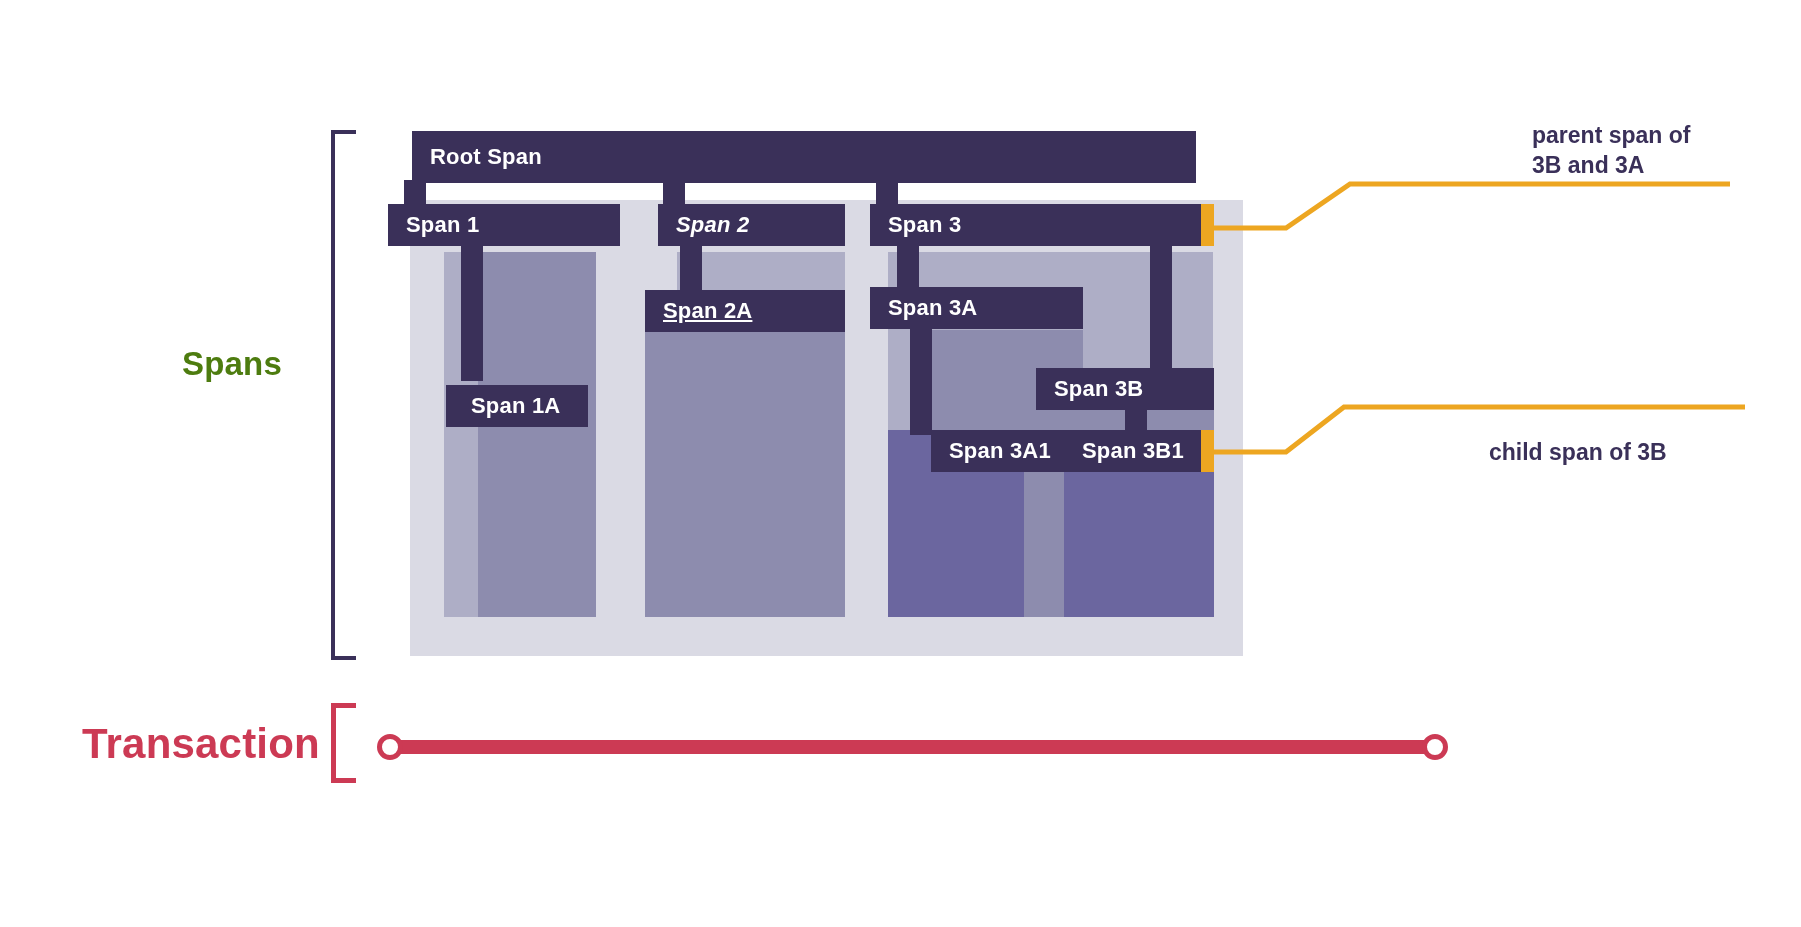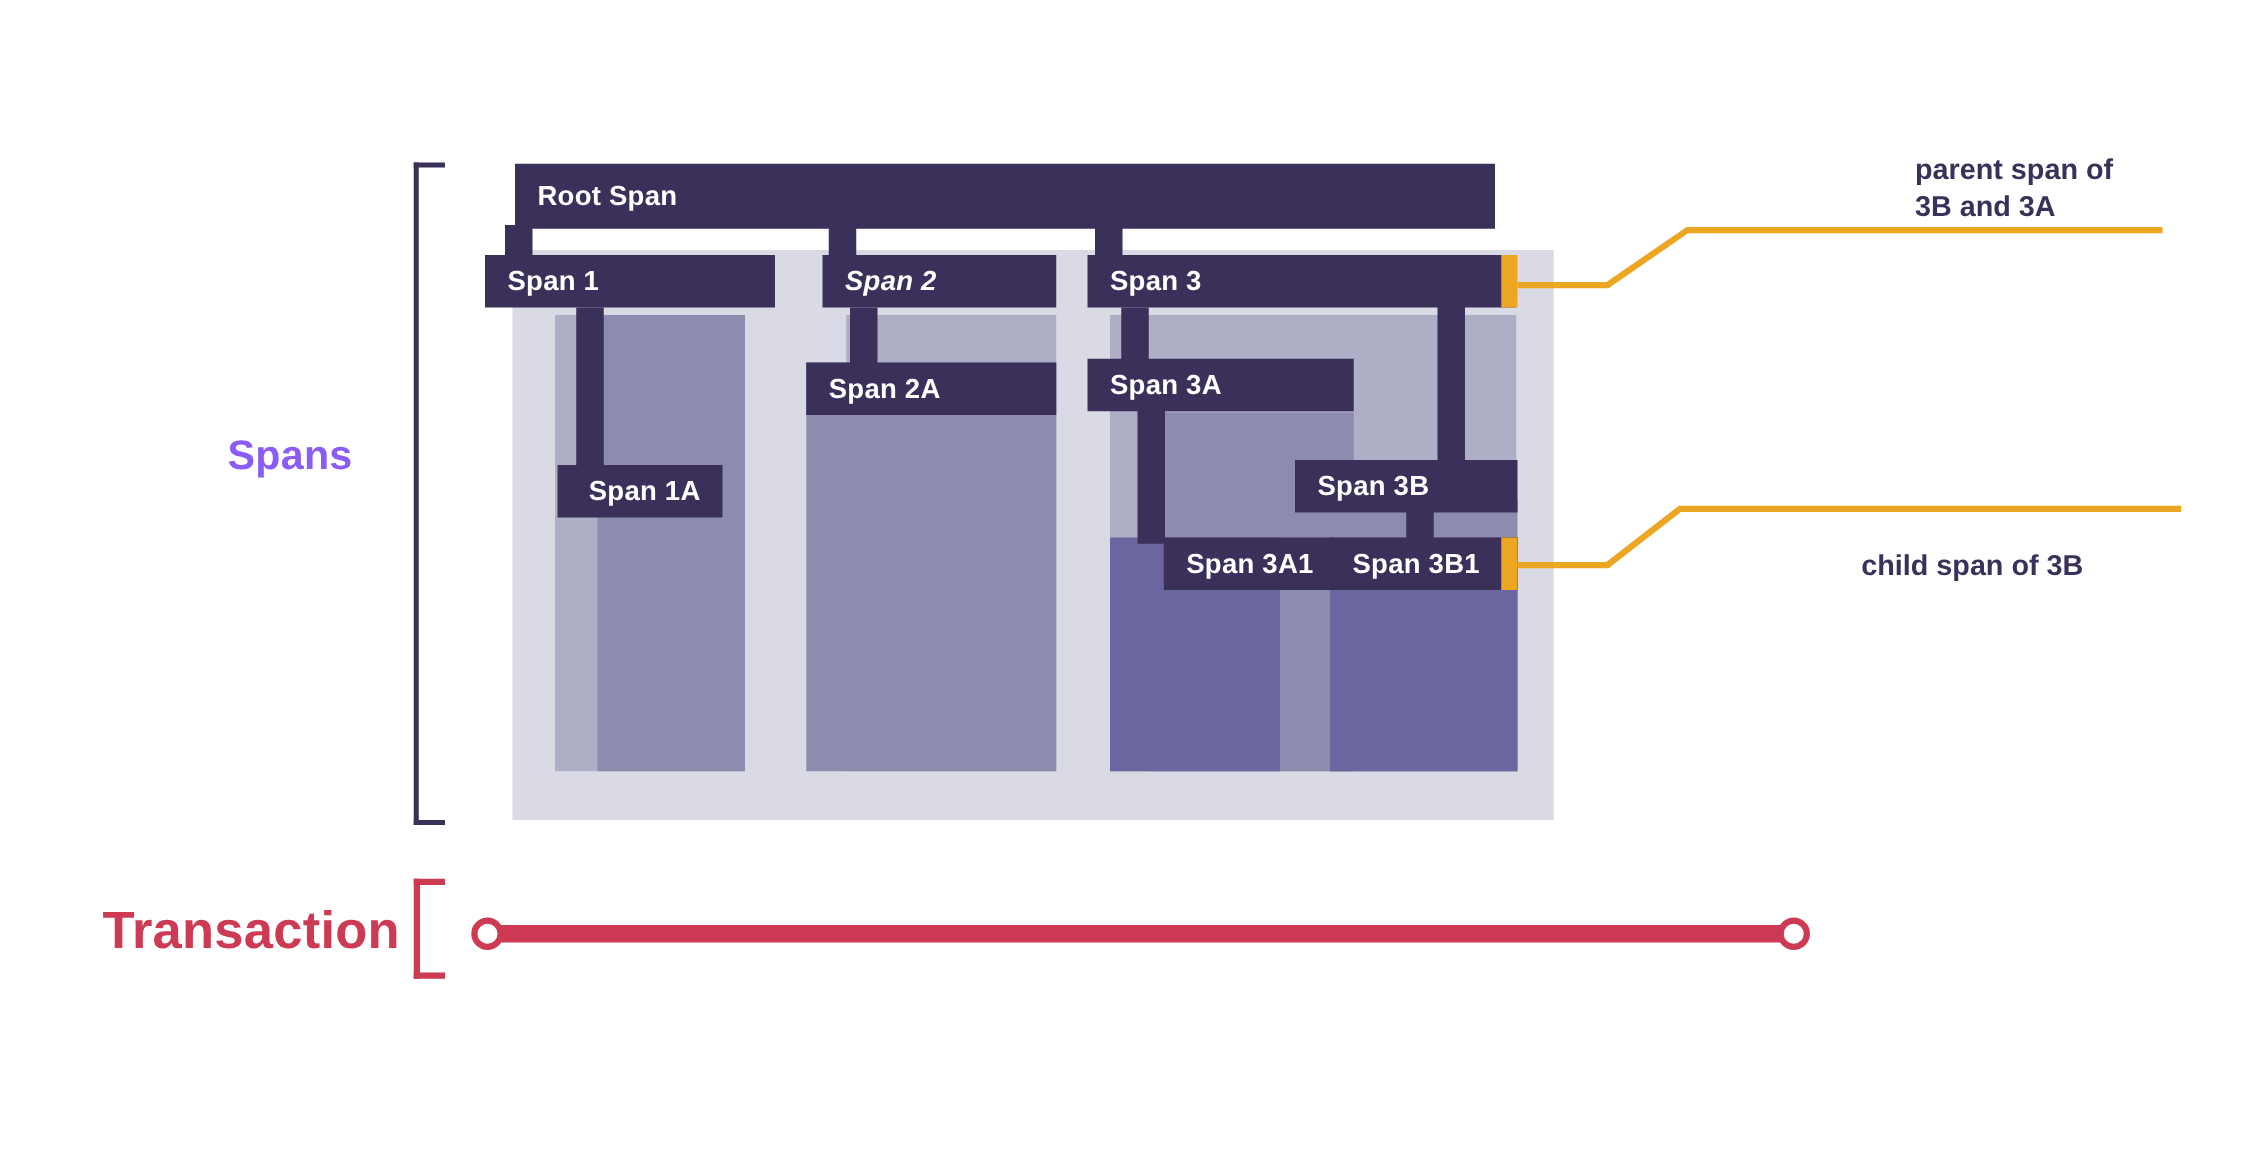--- a/index.html
+++ b/index.html
@@ -2,21 +2,21 @@
 <html><head>
 <meta charset="utf-8">
 <style>
   html,body{margin:0;padding:0;background:#ffffff;}
   body{width:1801px;height:927px;position:relative;overflow:hidden;
        font-family:"Liberation Sans",sans-serif;}
   #stage{position:absolute;left:0;top:0;width:1801px;height:927px;}
   .abs{position:absolute;box-sizing:border-box;}
 
   
-  .side-label{font-weight:bold;color:#8b5cf6;letter-spacing:.2px;}
+  .side-label{font-weight:bold;color:#4d7c0f;letter-spacing:.2px;}
   #spans-label{left:182px;top:345px;font-size:33px;}
   #transaction-label{left:82px;top:720px;font-size:42px;color:#cc3a54;}
 
   
   .bracket{border-style:solid;border-color:#3a3059;border-width:4px;
            border-right:none;background:transparent;}
   #spans-bracket{left:331px;top:130px;width:25px;height:530px;}
   #txn-bracket{left:331px;top:703px;width:25px;height:80px;
                border-color:#cc3a54;border-width:5px;border-right:none;}
 
@@ -33,29 +33,29 @@
   .marker{background:#eda621;}
 
   
   #root-span{left:412px;top:131px;width:784px;height:52px;}
 
   
   #span1-colbody{left:444px;top:252px;width:152px;height:365px;}
   #span1-hdr{left:388px;top:204px;width:232px;height:42px;}
   #span1-conn{left:404px;top:180px;width:22px;height:28px;}
   #span1a-body{left:478px;top:252px;width:118px;height:365px;}
-  #span1a-hdr{left:446px;top:372px;width:132px;height:42px;padding-left:25px;}
+  #span1a-hdr{left:446px;top:385px;width:142px;height:42px;padding-left:25px;}
   #span1a-conn{left:461px;top:246px;width:22px;height:135px;}
 
   
   #span2-colbody{left:677px;top:252px;width:168px;height:365px;}
   #span2-hdr{left:658px;top:204px;width:187px;height:42px;font-style:italic;}
   #span2-conn{left:663px;top:180px;width:22px;height:28px;}
   #span2a-body{left:645px;top:290px;width:200px;height:327px;}
-  #span2a-hdr{left:645px;top:290px;width:200px;height:42px;}
+  #span2a-hdr{left:645px;top:290px;width:200px;height:42px;text-decoration:underline;}
   #span2a-conn{left:680px;top:246px;width:22px;height:50px;}
 
   
   #span3-colbody{left:888px;top:252px;width:325px;height:365px;}
   #span3-hdr{left:870px;top:204px;width:343px;height:42px;}
   #span3-conn{left:876px;top:180px;width:22px;height:28px;}
   #span3-marker{left:1201px;top:204px;width:13px;height:42px;}
 
   #span3a-body{left:918px;top:330px;width:165px;height:287px;}
   #span3a-hdr{left:870px;top:287px;width:213px;height:42px;}

